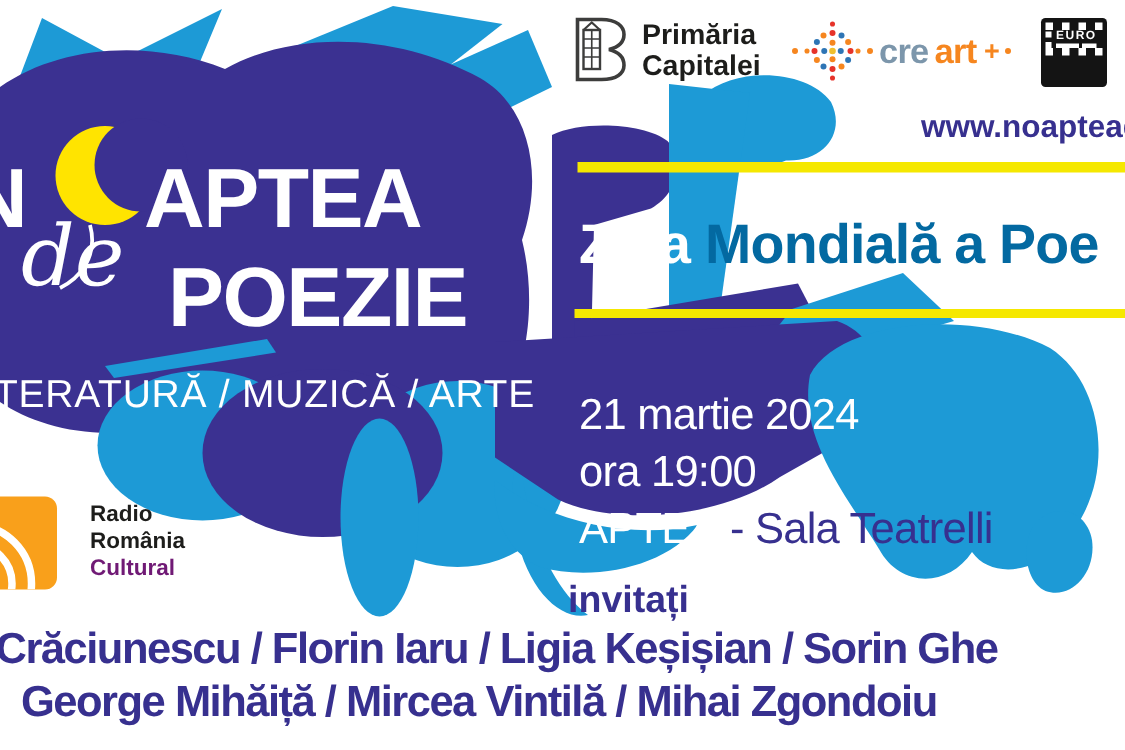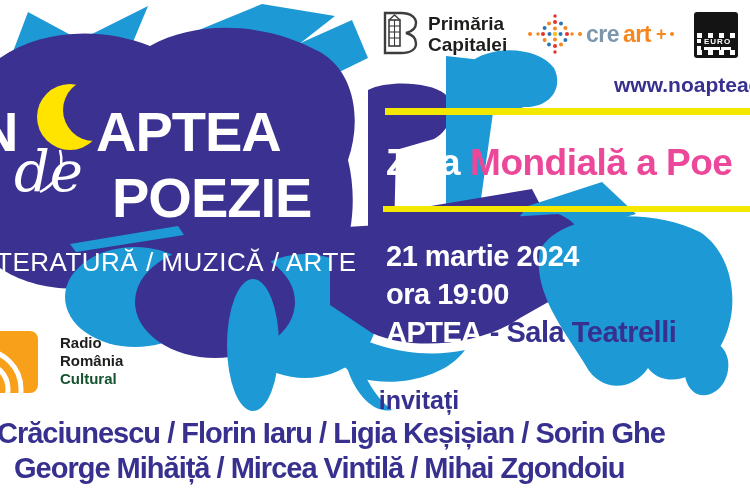--- a/index.html
+++ b/index.html
@@ -19,52 +19,52 @@
 
   
   .primaria-logo{position:absolute;left:378px;top:11px;z-index:2;}
   .primaria-text{left:428px;top:13px;font-size:19px;line-height:21px;font-weight:bold;color:#1d1d1b;}
   .creart{position:absolute;left:528px;top:14px;z-index:2;display:flex;align-items:center;gap:4px;height:40px;}
   .creart .dot{width:4px;height:4px;border-radius:50%;background:#F6861F;display:inline-block;}
   .creart .cre{font-size:23px;font-weight:bold;color:#7C96AB;letter-spacing:-0.5px;}
   .creart .art{font-size:23px;font-weight:bold;color:#F6861F;letter-spacing:-0.5px;}
   .creart .plus{font-size:18px;font-weight:bold;color:#F6861F;margin-left:1px;}
   .euro{position:absolute;left:694px;top:12px;width:44px;height:46px;background:#141414;border-radius:3px;
-        padding:3px;box-sizing:border-box;display:flex;flex-direction:column;justify-content:flex-end;z-index:2;}
+        padding:3px;box-sizing:border-box;display:flex;flex-direction:column;justify-content:flex-start;z-index:2;}
   .euro-row{display:flex;justify-content:space-between;}
   .euro-row span{width:5px;height:5px;background:#fff;display:block;}
   .euro-mid{display:flex;align-items:center;gap:3px;}
   .euro-col{display:flex;flex-direction:column;gap:3px;}
   .euro-col span{width:4px;height:4px;background:#fff;display:block;}
   .euro-text{color:#fff;font-size:8px;font-weight:bold;letter-spacing:1px;line-height:8px;}
   .euro-sub{height:3px;margin-top:1px;
             background:linear-gradient(90deg,#fff 0 58%,#141414 58% 64%,#fff 64% 100%);}
 
   .website{left:614px;top:73px;font-size:21px;font-weight:bold;color:#37308F;}
 
   
   .yline{position:absolute;z-index:1;background:#F5E800;}
   .yline1{left:385px;top:108px;width:365px;height:7px;}
   .yline2{left:383px;top:206px;width:367px;height:6px;}
 
   
   .heading{left:386px;top:142px;font-size:37px;font-weight:bold;letter-spacing:-0.5px;}
   .heading .hw{color:#ffffff;margin-right:10px;}
-  .heading .hd{color:#ec4899;}
-  .detail{font-size:29px;font-weight:bold;letter-spacing:-0.5px;color:#ffffff;}
+  .heading .hd{color:#0369a1;}
+  .detail{font-size:29px;font-weight:normal;letter-spacing:-0.5px;color:#ffffff;margin-top:21px;}
   .d1{left:386px;top:240px;}
   .d2{left:386px;top:278px;}
   .d3{left:386px;top:316px;}
   .d3 .vd{color:#37308F;margin-left:8px;}
 
   
   .radio-box{position:absolute;left:-24px;top:331px;width:62px;height:62px;background:#F9A01B;
              border-radius:8px;overflow:hidden;z-index:2;}
   .radio-text{left:60px;top:334px;font-size:15px;line-height:18px;font-weight:bold;color:#1d1d1b;}
-  .radio-text .cult{color:#14532d;}
+  .radio-text .cult{color:#701a75;}
 
   
   .inv{left:0;top:386px;width:750px;text-align:center;font-size:25px;font-weight:bold;color:#37308F;margin-left:44px;}
   .names{font-size:29px;font-weight:bold;letter-spacing:-1px;color:#37308F;}
   .n1{left:-3px;top:417px;}
   .n2{left:14px;top:452px;}
 </style>
 </head>
 <body>
 

